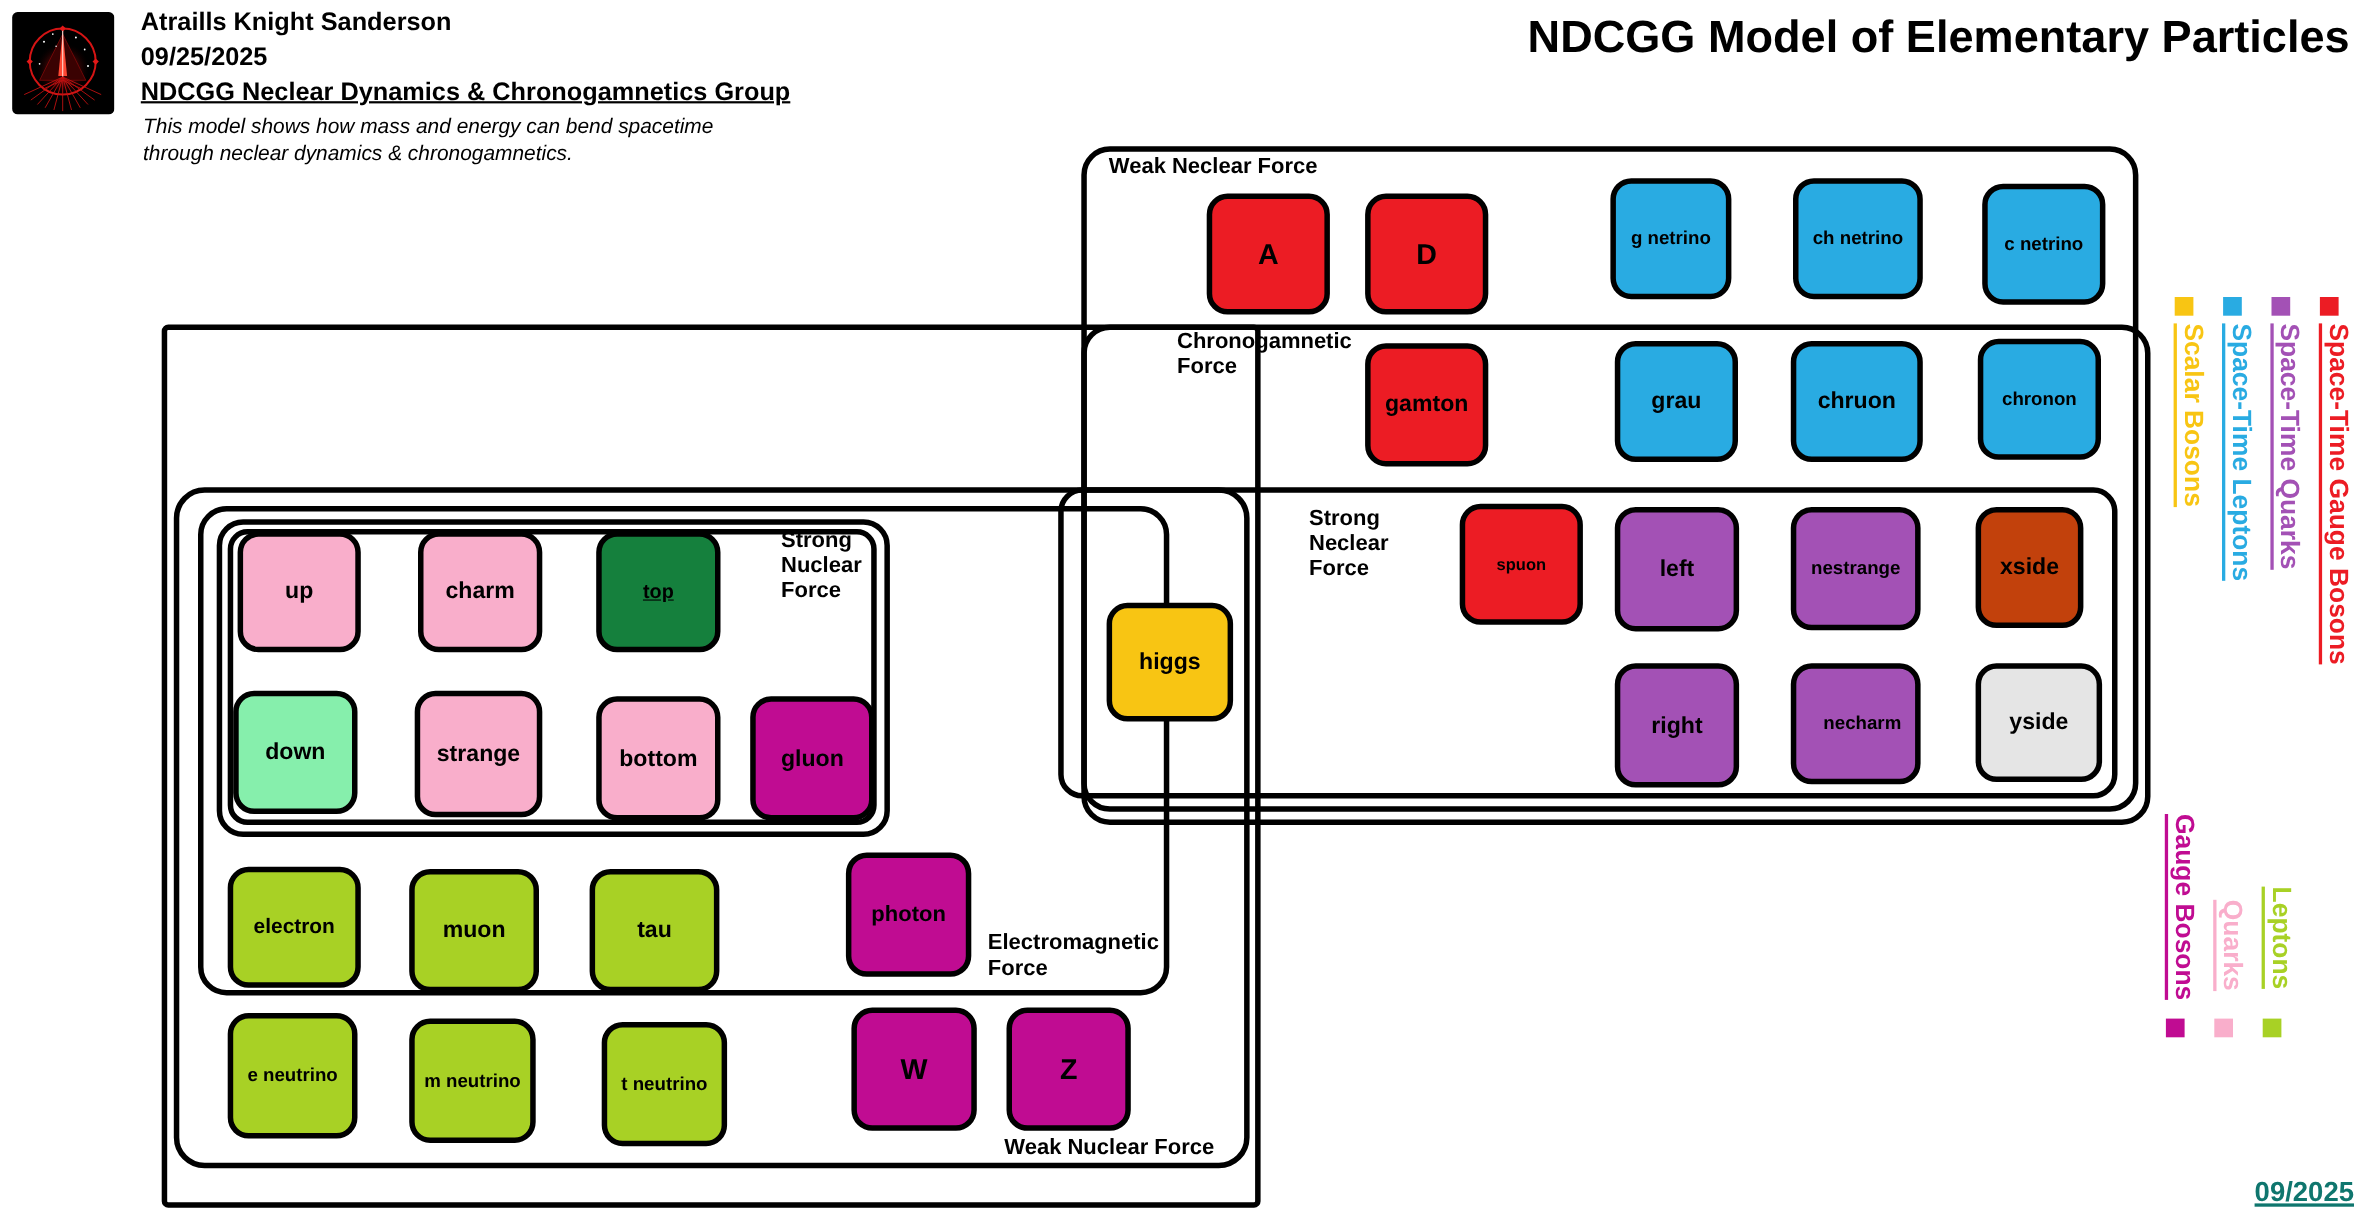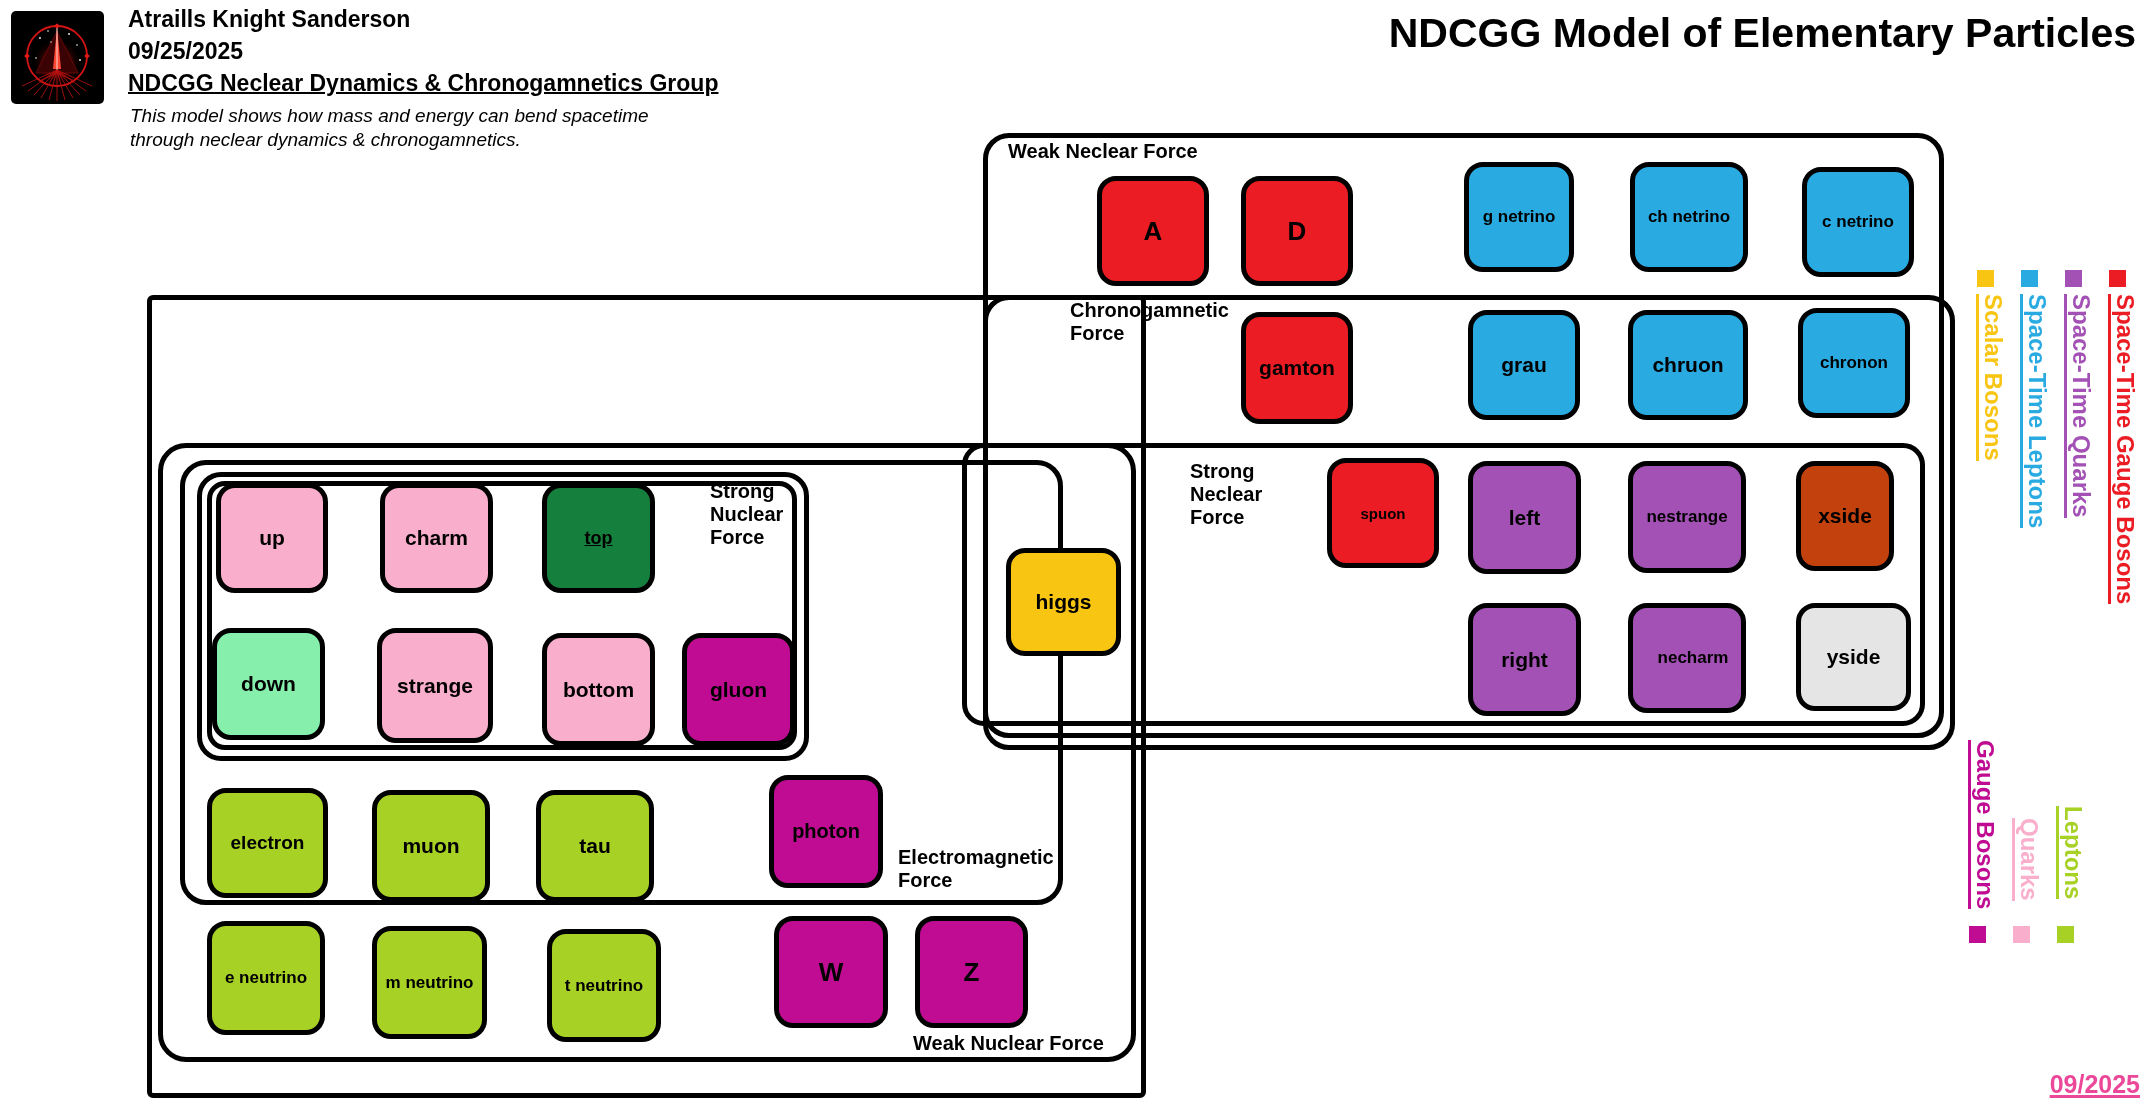--- a/index.html
+++ b/index.html
@@ -3,21 +3,21 @@
 <meta charset="utf-8">
 <style>
   html,body{margin:0;padding:0;background:#fff;}
   #stage{position:relative;width:2150px;height:1112px;background:#fff;overflow:hidden;
          font-family:"Liberation Sans",sans-serif;}
   .hdr-line{position:absolute;left:128px;color:#000;font-weight:bold;font-size:23px;white-space:nowrap;}
   .hdr-underline{text-decoration:underline;text-decoration-thickness:2px;}
   .hdr-desc{position:absolute;left:130px;color:#000;font-style:italic;font-weight:normal;
             font-size:19px;line-height:24px;white-space:nowrap;}
   #page-title{position:absolute;top:10px;right:14px;font-weight:bold;font-size:41px;color:#000;white-space:nowrap;}
-  #footer-date{position:absolute;top:1070px;right:10px;font-weight:bold;font-size:25px;color:#ec4899;
+  #footer-date{position:absolute;top:1070px;right:10px;font-weight:bold;font-size:25px;color:#0f766e;
                text-decoration:underline;text-decoration-thickness:3px;}
   #logo{position:absolute;left:11px;top:11px;width:93px;height:93px;}
   .region{position:absolute;border:5px solid #000;background:transparent;box-sizing:border-box;}
   .rlabel{position:absolute;font-weight:bold;font-size:20px;line-height:23px;color:#000;white-space:nowrap;}
   .particle{position:absolute;border:5px solid #000;border-radius:19px;box-sizing:border-box;
             display:flex;align-items:center;justify-content:center;text-align:center;
             font-weight:bold;color:#000;white-space:nowrap;}
   .lg-sq{position:absolute;width:17px;height:17px;}
   .lg-text{position:absolute;font-weight:bold;font-size:24px;white-space:nowrap;
            transform:rotate(90deg);transform-origin:0 0;

